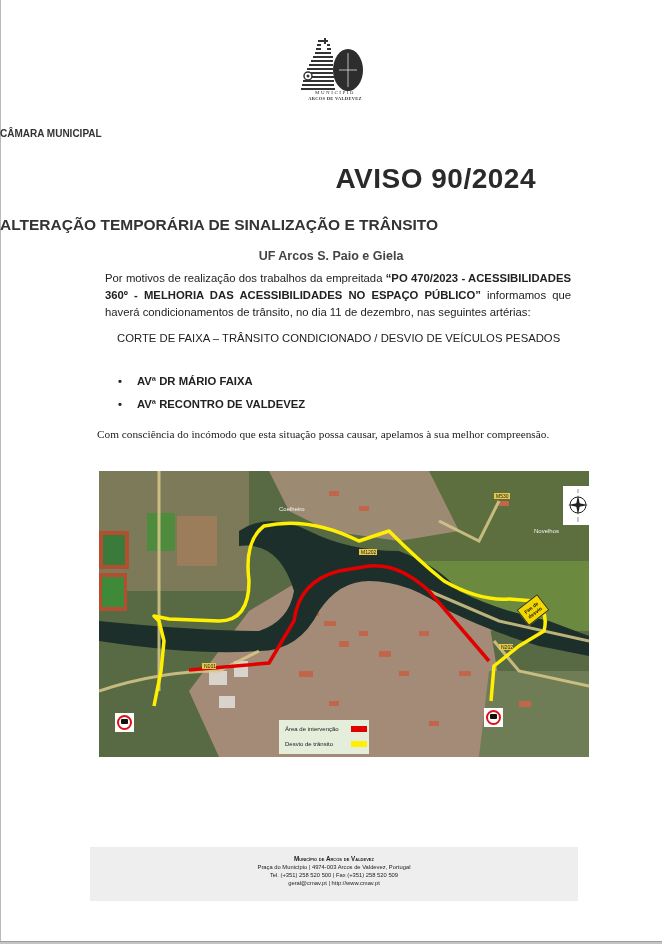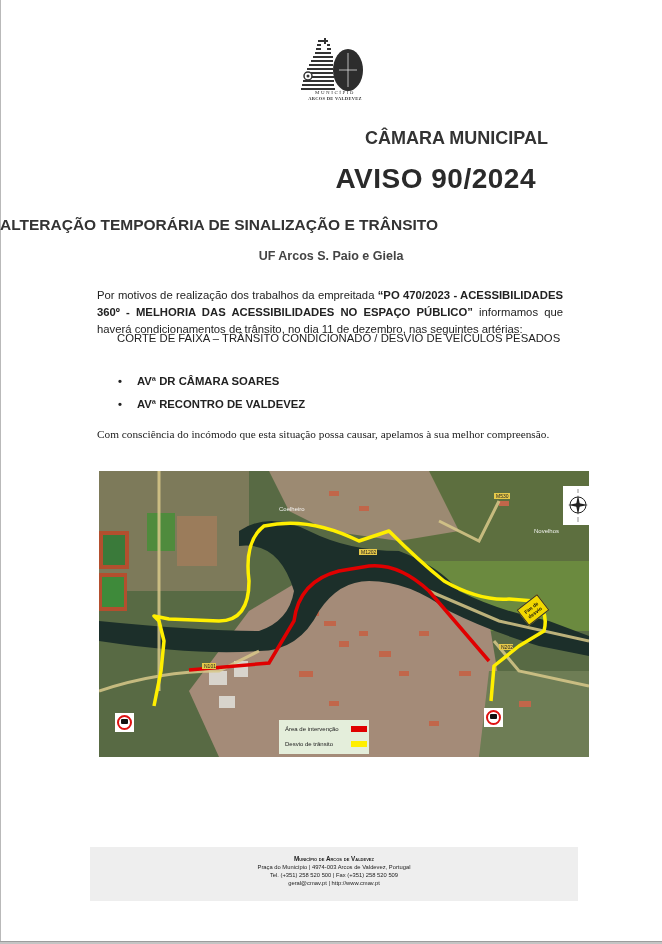--- a/index.html
+++ b/index.html
@@ -7,28 +7,28 @@
       width: 662px; height: 944px; background: #ffffff; position: relative; overflow: hidden;
       font-family: "Liberation Sans", sans-serif; color: #222;
     }
     .left-edge { position: absolute; left: 0; top: 0; width: 1px; height: 942px; background: #b9b9b9; }
     .bottom-edge { position: absolute; left: 0; top: 941px; width: 662px; height: 3px; background: #c4c4c4; border-top: 1px solid #9d9d9d; box-sizing: border-box; }
 
     .logo { position: absolute; left: 296px; top: 36px; width: 78px; height: 68px; }
     .logo-caption { position: absolute; left: 290px; top: 90px; width: 90px; text-align: center; font-size: 5px; letter-spacing: 1.5px; color: #333; line-height: 6px; font-family: "Liberation Serif", serif; }
     .logo-caption .small { letter-spacing: 0.3px; font-weight: bold; font-size: 4.5px; }
 
-    .org { position: absolute; left: 0; width: 548px; top: 128px; text-align: right; font-weight: bold; font-size: 18px; color: #333; }
+    .org { position: absolute; left: 0; width: 548px; top: 128px; text-align: left; font-weight: bold; font-size: 10px; color: #333; }
     .title { position: absolute; left: 0; width: 536px; top: 163px; text-align: right; font-weight: bold; font-size: 28px; color: #2a2a2a; letter-spacing: 0.5px; }
     .subtitle { position: absolute; left: 0; width: 662px; top: 216px; text-align: left; font-weight: bold; font-size: 15.5px; color: #333; }
     .parish { position: absolute; left: 0; width: 662px; top: 249px; text-align: center; font-weight: bold; font-size: 12.5px; color: #444; }
 
     .para { position: absolute; left: 97px; width: 466px; font-size: 11.3px; line-height: 17px; text-align: justify; color: #222; }
     .para b { font-weight: bold; }
-    .p1 { top: 287px; }
+    .p1 { top: 270px; margin-left: 8px; }
     .section-head { position: absolute; left: 117px; top: 332px; font-size: 11.3px; color: #222; }
     .bullets { position: absolute; left: 117px; top: 373px; margin: 0; padding: 0; list-style: none; }
     .bullets li { font-size: 11.3px; font-weight: bold; height: 23px; line-height: 17px; color: #222; position: relative; padding-left: 20px; }
     .bullets li .dot { position: absolute; left: 1px; top: 0; }
     .p2 { top: 426px; font-family: Liberation Serif, serif; }
 
     .map { position: absolute; left: 99px; top: 471px; width: 490px; height: 286px; overflow: hidden; background: #4b5a3c; }
     .map svg { display: block; }
     .legend { position: absolute; left: 279px; top: 720px; width: 90px; height: 34px; background: #e4eedb; font-size: 6px; color: #222; }
     .legend .row { position: absolute; left: 6px; height: 8px; display: flex; align-items: center; width: 82px; }
@@ -87,21 +87,21 @@
 <div class="subtitle">ALTERAÇÃO TEMPORÁRIA DE SINALIZAÇÃO E TRÂNSITO</div>
 <div class="parish">UF Arcos S. Paio e Giela</div>
 
 <div class="para p1"><span>Por motivos de realização dos trabalhos da empreitada </span><b>“PO 470/2023 - ACESSIBILIDADES 360º - MELHORIA DAS ACESSIBILIDADES NO ESPAÇO PÚBLICO”</b><span> informamos que haverá condicionamentos de trânsito, no dia 11 de dezembro, nas seguintes artérias:</span></div>
 
 <div class="section-head">CORTE DE FAIXA – TRÂNSITO CONDICIONADO / DESVIO DE VEÍCULOS PESADOS</div>
 
 <ul class="bullets">
   <li>
     <span class="dot">•</span>
-    <span>AVª DR CÂMARA SOARES</span>
+    <span>AVª DR MÁRIO FAIXA</span>
   </li>
   <li>
     <span class="dot">•</span>
     <span>AVª RECONTRO DE VALDEVEZ</span>
   </li>
 </ul>
 
 <div class="para p2"> Com consciência do incómodo que esta situação possa causar, apelamos à sua melhor compreensão.</div>
 
 <div class="map">

